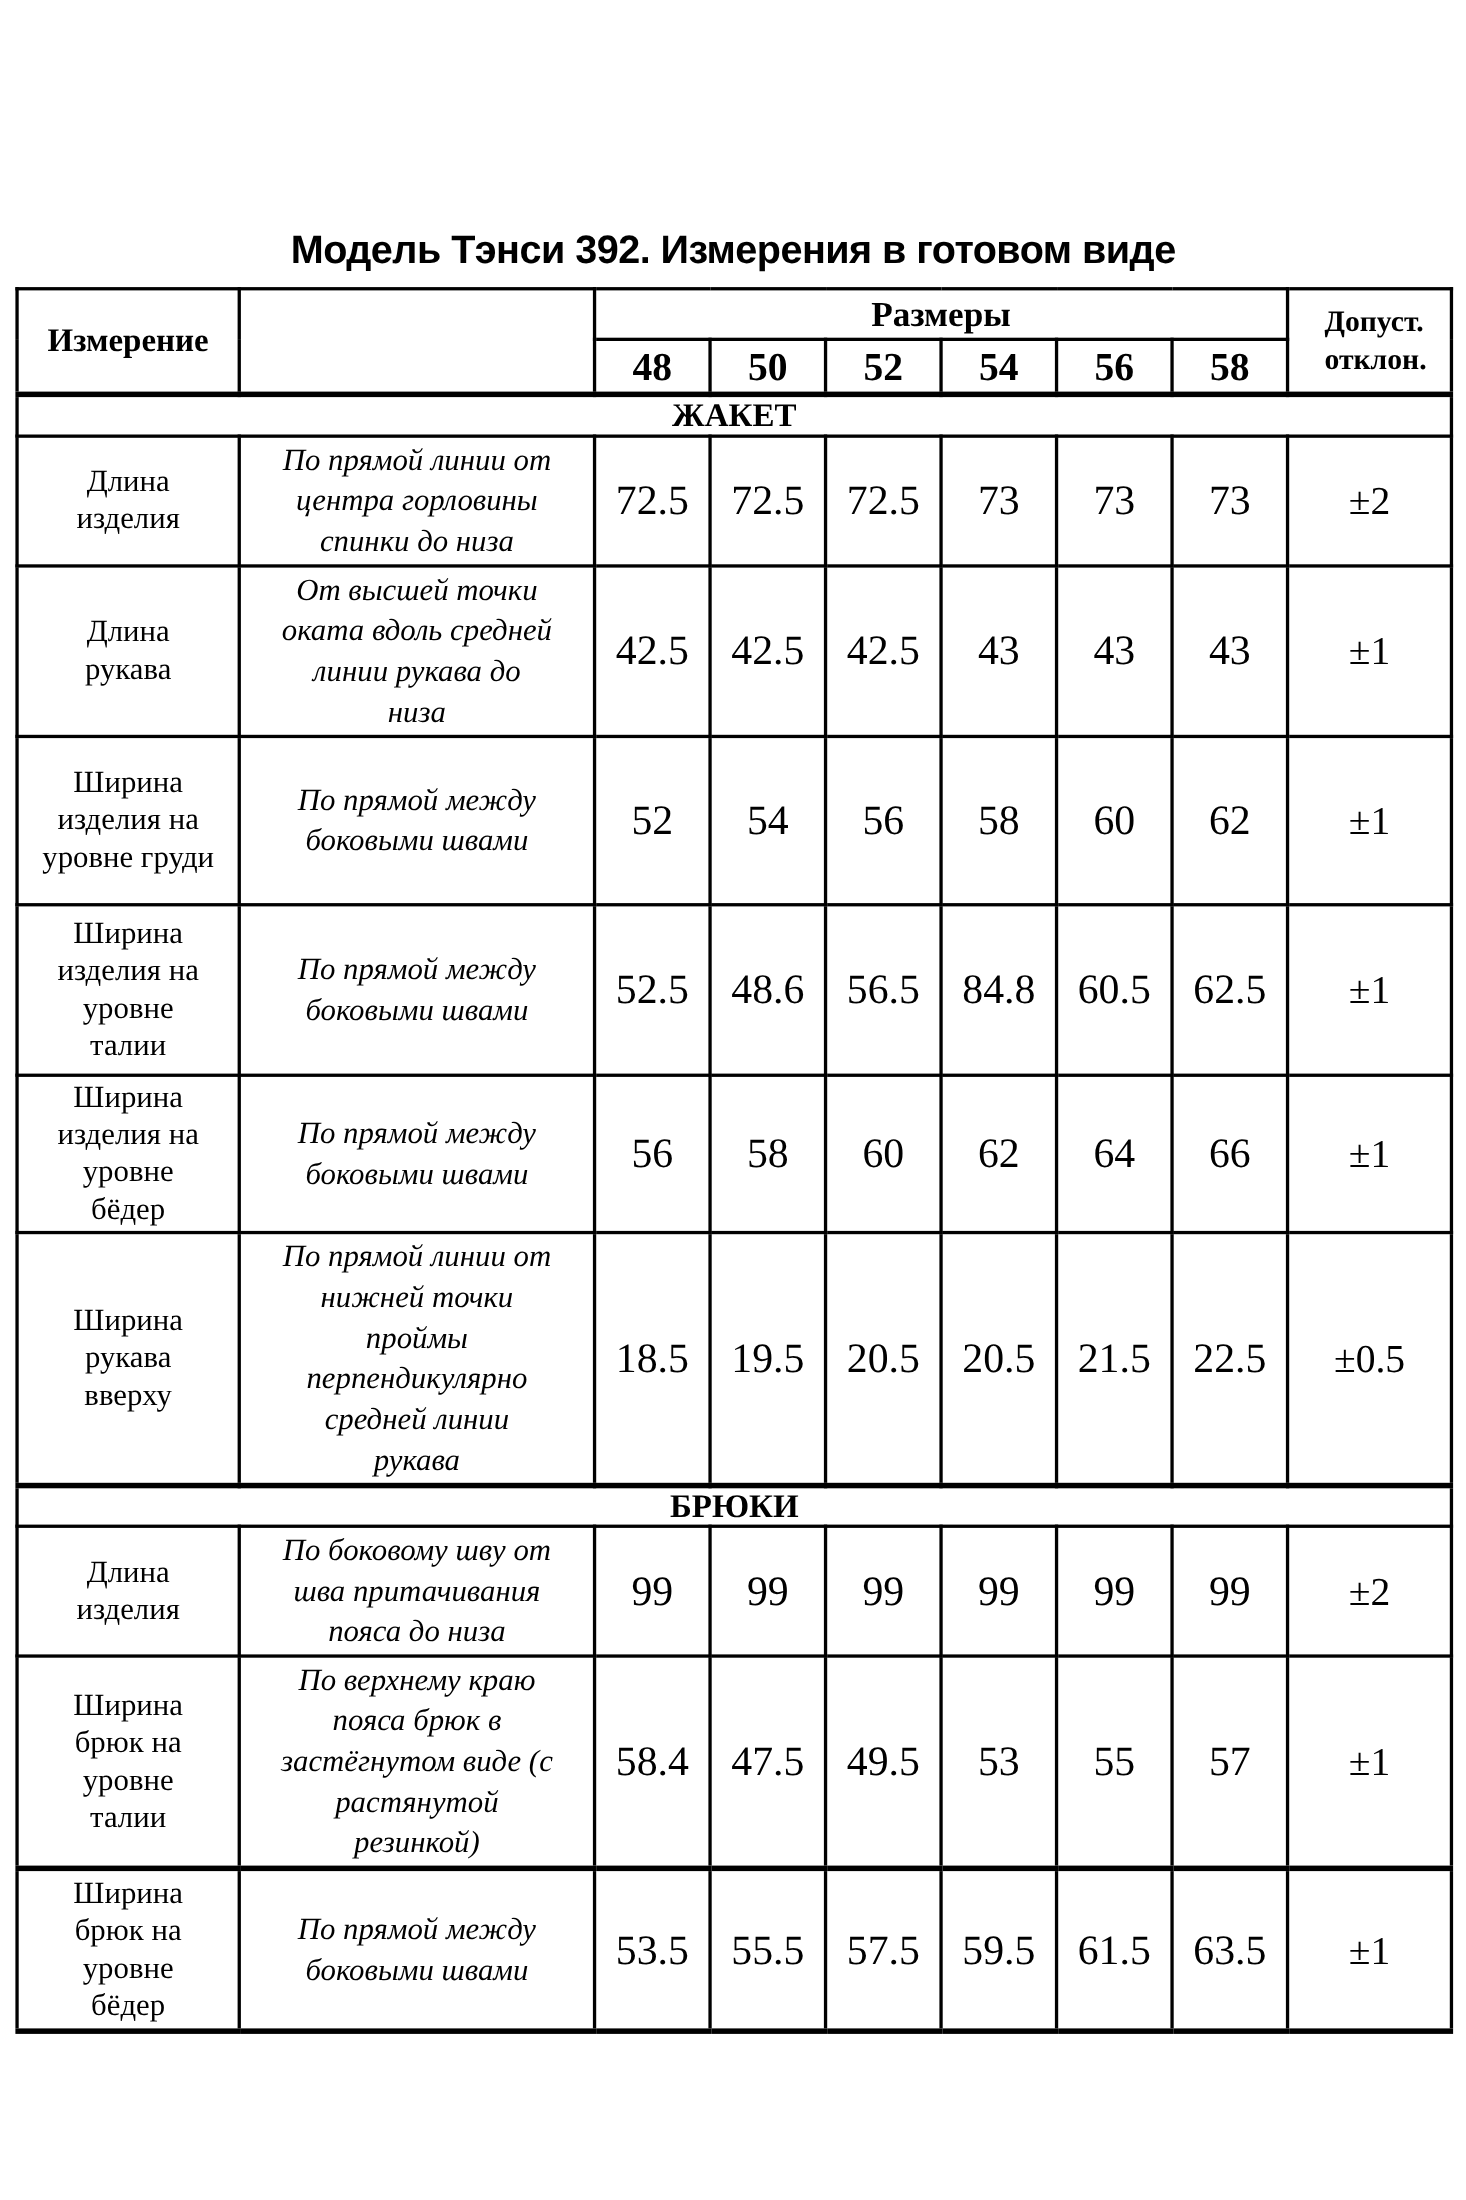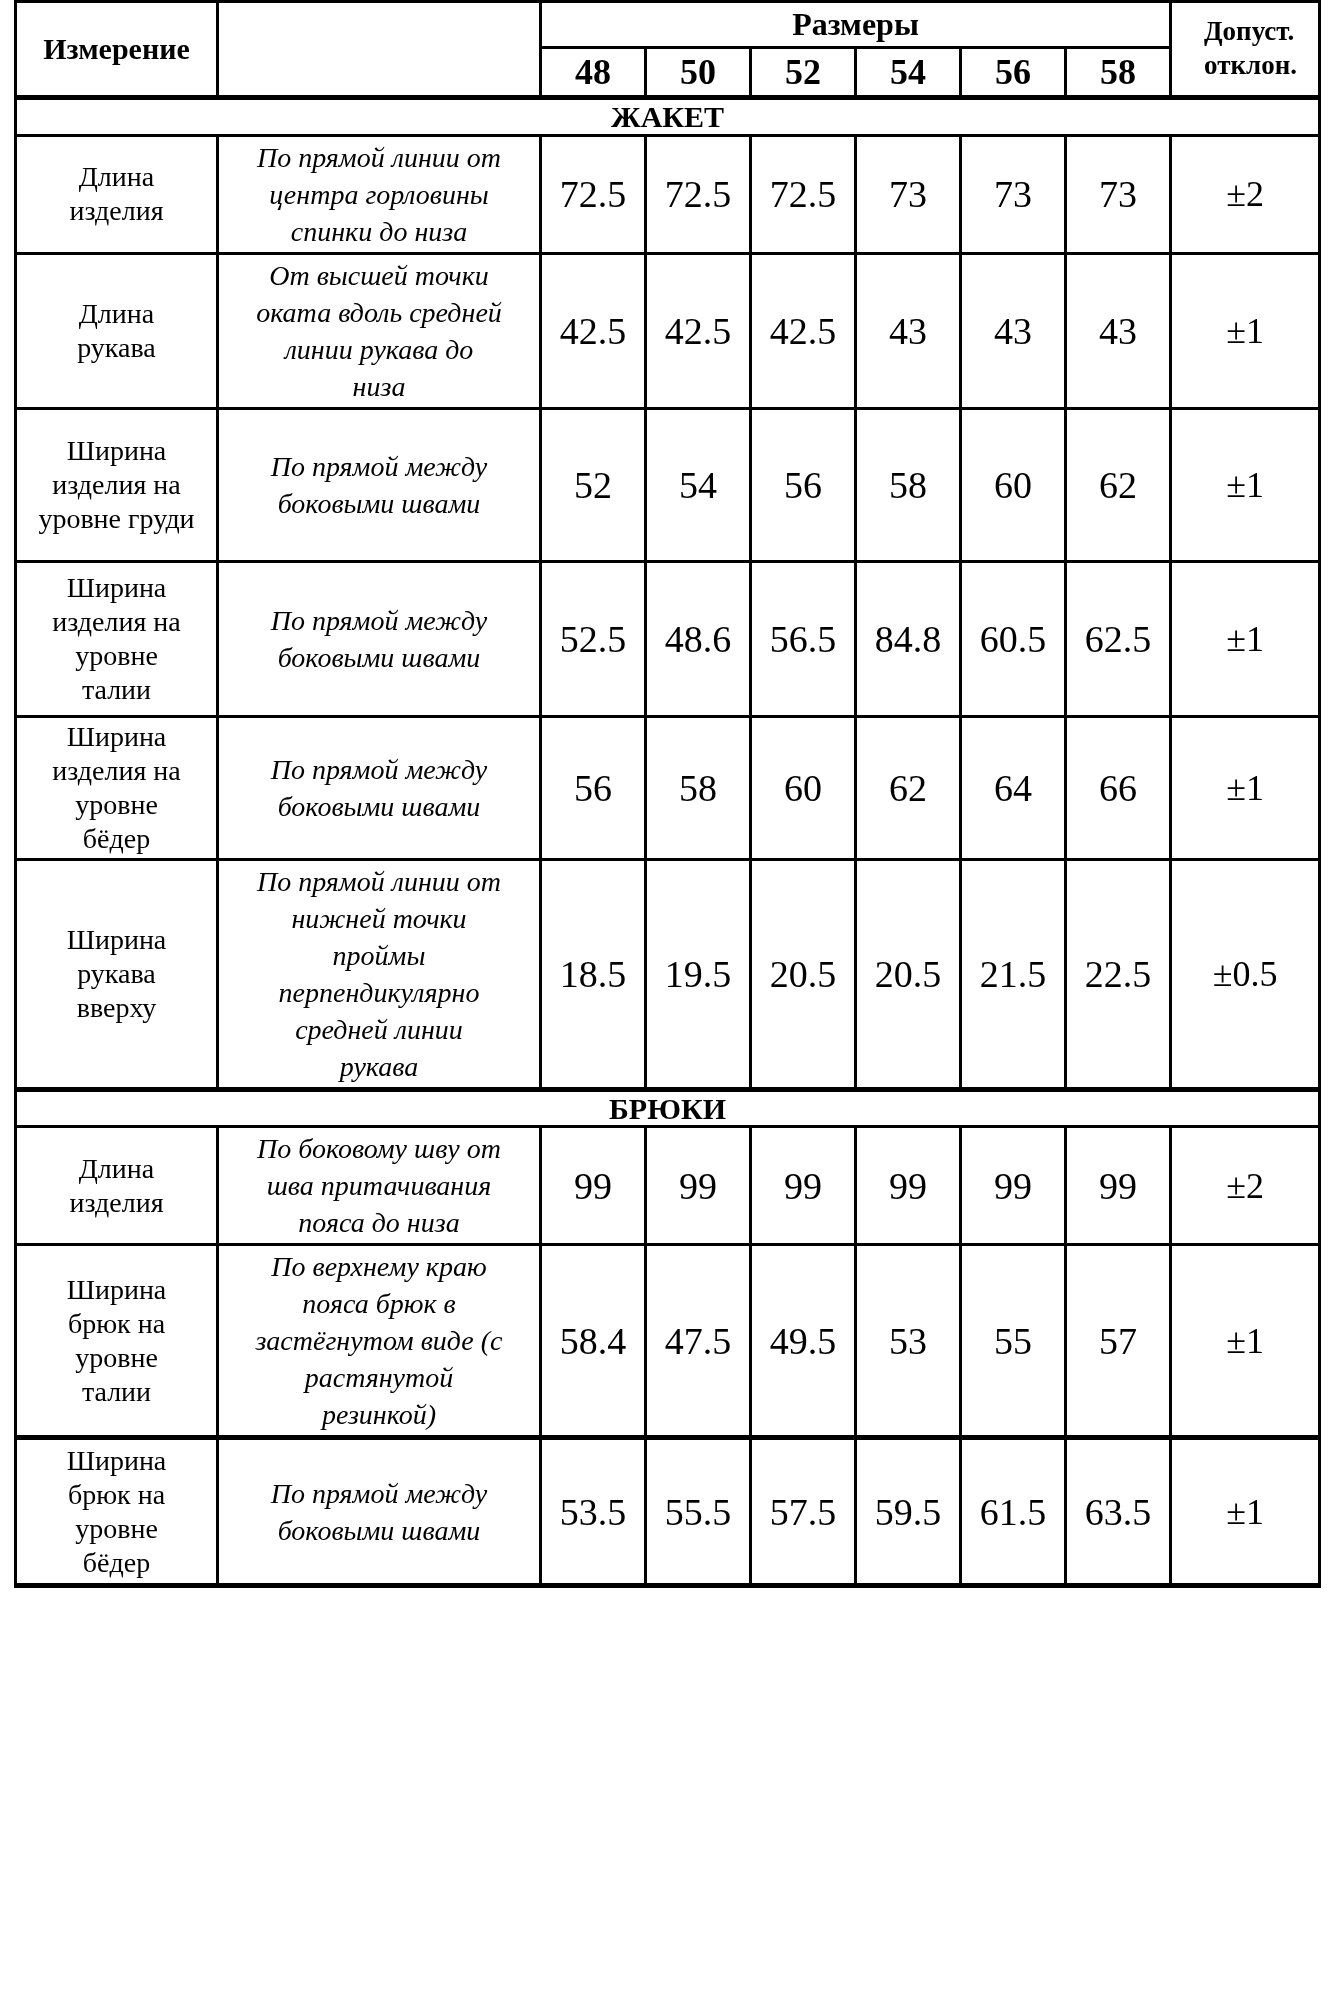--- a/index.html
+++ b/index.html
@@ -86,20 +86,21 @@
   
   tbody tr:nth-child(1) td  { border-top-width: 5px; }
   tbody tr:nth-child(8) td  { border-top-width: 5px; }
   tbody tr:nth-child(11) td { border-top-width: 5px; border-bottom-width: 5px; }
   table.meas-table { border-bottom-width: 5px; }
 </style>
 </head>
 <body>
 
 <div>
+  <h1 class="title">Модель Тэнси 392. Измерения в готовом виде</h1>
 
   <table class="meas-table">
     <colgroup>
       <col style="width:202px">
       <col style="width:323px">
       <col style="width:105px">
       <col style="width:105px">
       <col style="width:105px">
       <col style="width:105px">
       <col style="width:105px">

